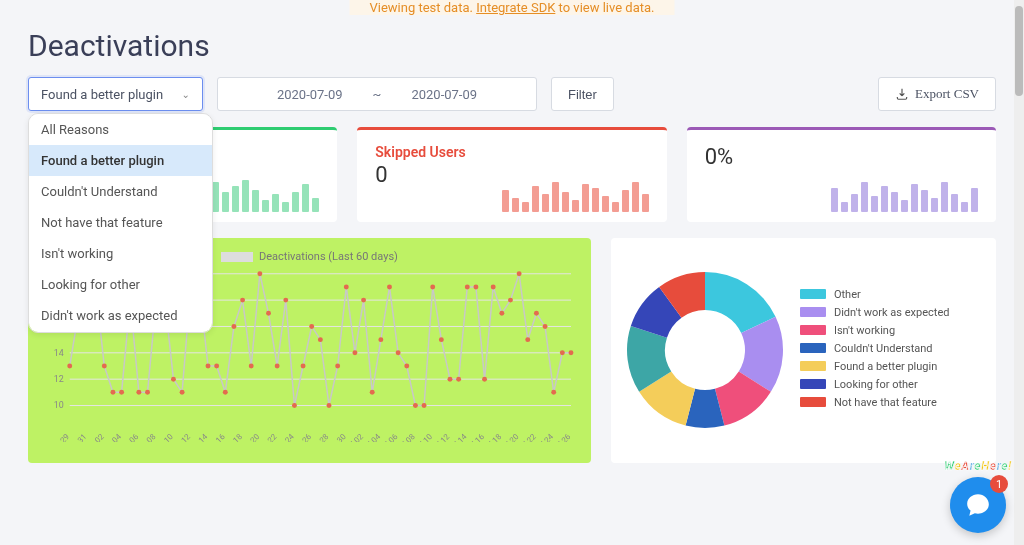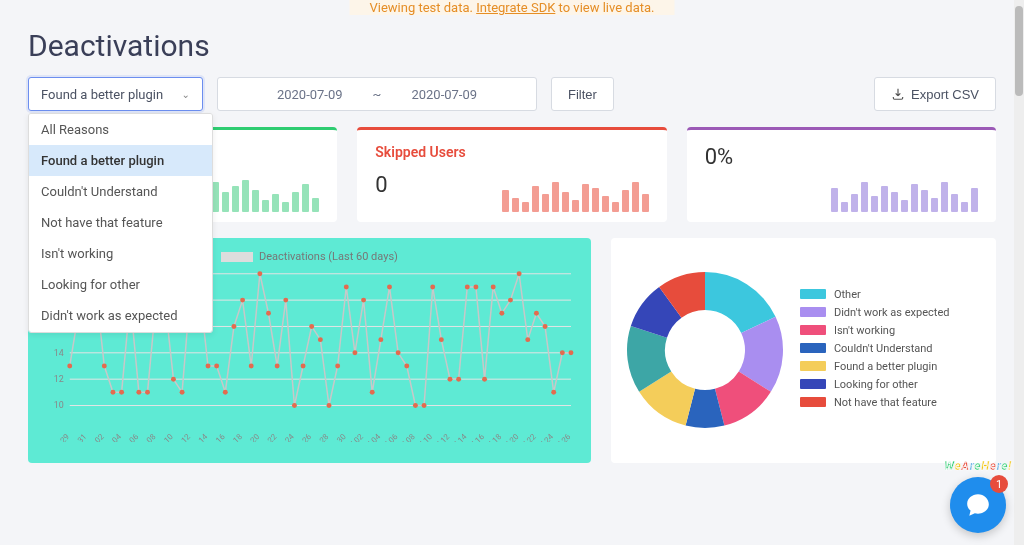--- a/index.html
+++ b/index.html
@@ -4,41 +4,41 @@
 <style>
 * { box-sizing: border-box; margin: 0; padding: 0; }
 body { font-family: -apple-system, BlinkMacSystemFont, "Segoe UI", Roboto, sans-serif; background: #f4f5f8; width: 1024px; height: 545px; overflow: hidden; position: relative; }
 .banner { position: absolute; top: 0; left: 50%; transform: translateX(-50%); background: #fdf5e9; color: #e58e27; padding: 0 20px; font-size: 13px; }
 .banner a { color: #e58e27; text-decoration: underline; }
 .page { padding: 14px 28px 0; }
 h1 { font-size: 30px; font-weight: 400; color: #3a3f58; margin: 14px 0 14px; }
 .toolbar { display: flex; gap: 14px; align-items: center; margin-bottom: 16px; position: relative; }
 .dropdown-btn { width: 175px; height: 34px; border: 1px solid #6c8eef; border-radius: 3px; background: #fff; padding: 0 12px; font-size: 13px; color: #4b5263; display: flex; align-items: center; justify-content: space-between; cursor: pointer; box-shadow: 0 0 0 2px rgba(108,142,239,0.15); }
 .dropdown-btn .chev { font-size: 10px; color: #888; }
-.dropdown-list { position: absolute; top: 36px; left: 0; width: 185px; max-height: 220px; background: #fff; border: 1px solid #ddd; border-radius: 3px; z-index: 20; overflow-y: auto; box-shadow: 0 2px 6px rgba(0,0,0,0.08); }
+.dropdown-list { position: absolute; top: 36px; left: 0; width: 185px; max-height: 220px; background: #fff; border: 1px solid #ddd; border-radius: 10px; z-index: 20; overflow-y: auto; box-shadow: 0 2px 6px rgba(0,0,0,0.08); }
 .dropdown-list::-webkit-scrollbar { width: 8px; }
 .dropdown-list::-webkit-scrollbar-thumb { background: #bbb; border-radius: 4px; }
 .dropdown-list .opt { padding: 8px 12px; font-size: 13px; color: #555; cursor: pointer; }
 .dropdown-list .opt.sel { background: #d7e9fb; color: #333; font-weight: 500; }
 .daterange { width: 320px; height: 34px; border: 1px solid #d7dbe2; border-radius: 3px; background: #fff; display: flex; align-items: center; justify-content: center; gap: 30px; font-size: 13px; color: #6b7388; }
 .filter-btn, .export-btn { height: 34px; border: 1px solid #d7dbe2; border-radius: 3px; background: #fff; padding: 0 16px; font-size: 13px; color: #4b5263; display: flex; align-items: center; gap: 6px; cursor: pointer; }
-.export-btn { margin-left: auto; }
+.export-btn { margin-left: auto; font-family: Liberation Serif, serif; }
 .cards { display: flex; gap: 20px; margin-bottom: 16px; }
 .card { flex: 1; background: #fff; border-radius: 4px; border-top: 3px solid; padding: 14px 18px 10px; min-height: 95px; display: flex; flex-direction: column; justify-content: flex-start; position: relative; }
 .card.c0 { border-top-color: #2ecc71; }
 .card.c1 { border-top-color: #e74c3c; }
 .card.c2 { border-top-color: #9b59b6; }
-.card .label { font-size: 14px; font-weight: 600; margin-bottom: 12px; }
+.card .label { font-size: 14px; font-weight: 600; margin-bottom: 2px; }
 .card.c1 .label { color: #e74c3c; }
 .card.c2 .label { color: #8e6fd9; }
 .card .value { font-size: 22px; color: #333; }
 .sparkline { position: absolute; right: 18px; bottom: 10px; display: flex; align-items: flex-end; gap: 3px; height: 40px; }
 .sparkline span { display: block; width: 7px; border-radius: 1px; }
 .charts-row { display: flex; gap: 20px; }
-.line-chart { flex: 2; background: #5eead4; border-radius: 4px; padding: 12px 14px 0; height: 225px; position: relative; }
+.line-chart { flex: 2; background: #bef264; border-radius: 4px; padding: 12px 14px 0; height: 225px; position: relative; }
 .pie-chart { flex: 1.35; background: #fff; border-radius: 4px; padding: 12px; height: 225px; display: flex; align-items: center; gap: 12px; }
 .chart-legend-top { text-align: center; font-size: 11px; color: #777; margin-bottom: 4px; }
 .chart-legend-top .swatch { display: inline-block; width: 32px; height: 10px; background: #ddd; vertical-align: middle; margin-right: 6px; }
 .line-svg { width: 100%; height: 175px; }
 .donut-wrap { width: 165px; height: 165px; position: relative; flex-shrink: 0; }
 .pie-legend { flex: 1; font-size: 11px; color: #555; }
 .pie-legend .item { display: flex; align-items: center; gap: 8px; margin-bottom: 5px; }
 .pie-legend .sw { width: 26px; height: 10px; border-radius: 1px; }
 .table-head { background: #fff; border-radius: 4px; margin-top: 16px; padding: 18px 20px; display: flex; }
 .table-head div { flex: 1; font-weight: 600; font-size: 14px; color: #333; }

